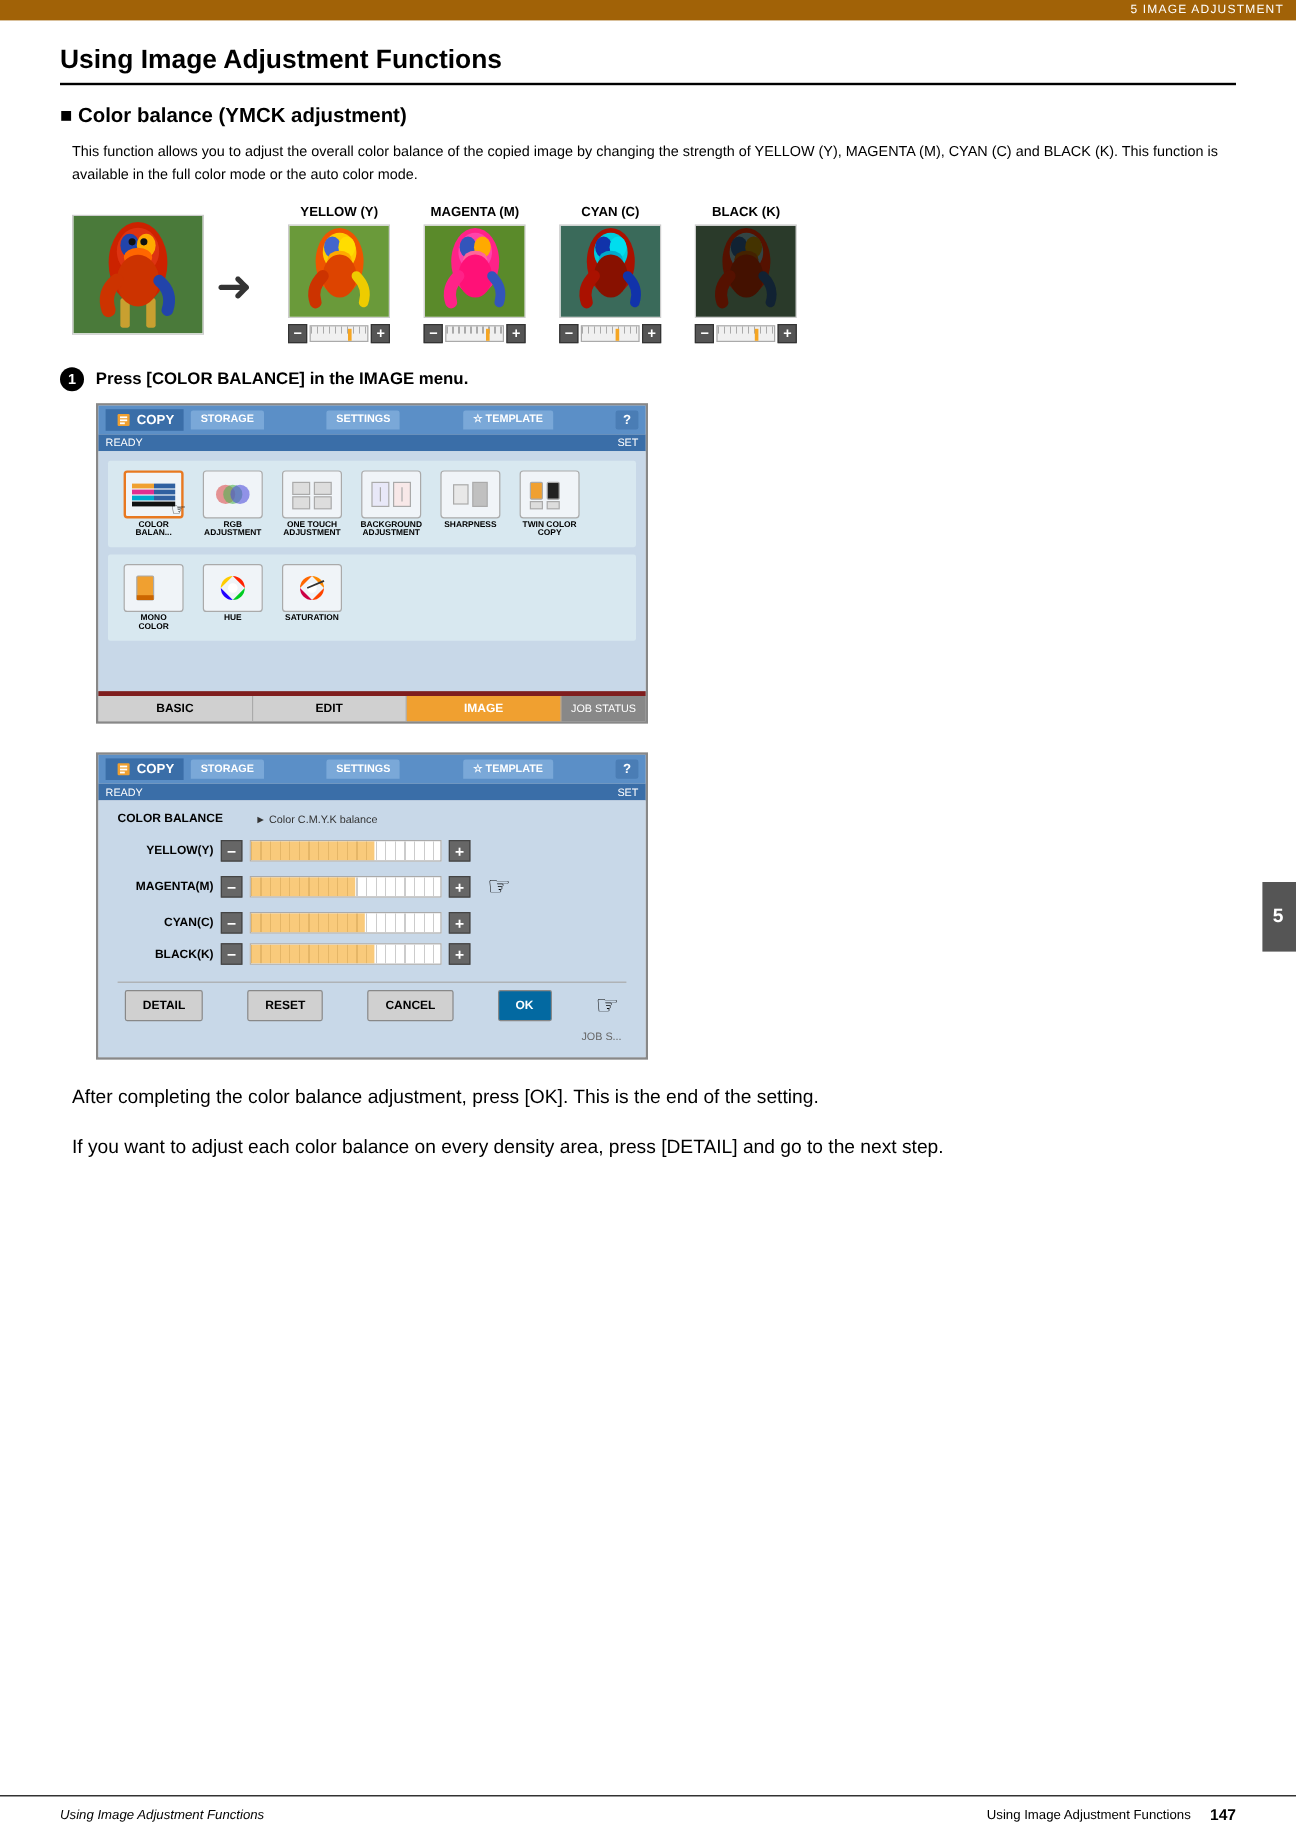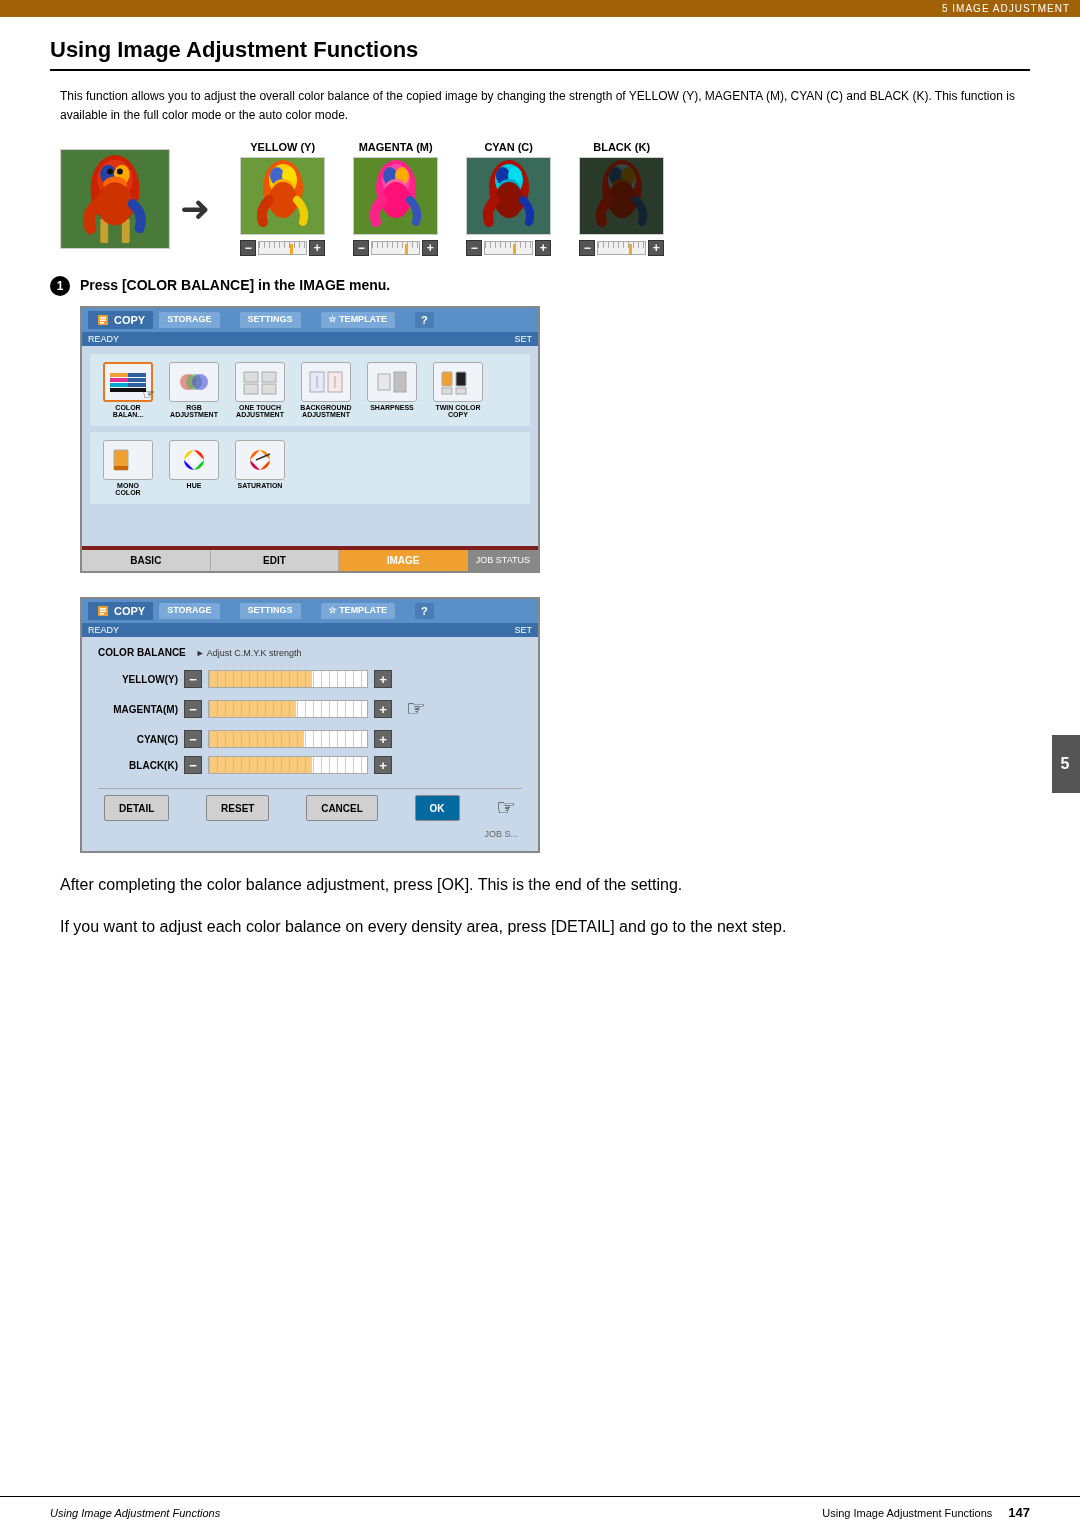--- a/index.html
+++ b/index.html
@@ -211,21 +211,21 @@
       padding: 2px 8px;
       display: flex;
       align-items: center;
       gap: 4px;
     }
 
     .screen-topbar-tabs {
       display: flex;
       gap: 20px;
       flex: 1;
-      justify-content: flex-start;
+      justify-content: space-between;
     }
 
     .screen-tab {
       background: #7aa8d8;
       color: #fff;
       font-size: 9px;
       padding: 2px 8px;
       border-radius: 2px 2px 0 0;
       font-weight: bold;
     }
@@ -340,21 +340,21 @@
 
     .cb-title-bar {
       display: flex;
       align-items: center;
       margin-bottom: 12px;
       font-size: 10px;
     }
 
     .cb-title-label {
       font-weight: bold;
-      margin-right: 10px;
+      margin-right: 27px;
     }
 
     .cb-subtitle {
       color: #333;
       font-size: 9px;
     }
 
     .cb-row {
       display: flex;
       align-items: center;
@@ -531,20 +531,21 @@
 <body>
 
 <div class="top-bar">
   <span>5 IMAGE ADJUSTMENT</span>
 </div>
 
 <div class="page-content">
 
   <div class="page-title">Using Image Adjustment Functions</div>
 
+  <div class="section-heading">Color balance (YMCK adjustment)</div>
 
   <div class="section-desc">
     <span>This function allows you to adjust the overall color balance of the copied image by changing the strength of YELLOW (Y),
 MAGENTA (M), CYAN (C) and BLACK (K). This function is available in the full color mode or the auto color mode.</span>
   </div>
 
   <div class="color-balance-demo">
 
     <div class="demo-original">
       <div class="parrot-img">
@@ -855,21 +856,21 @@
         </div>
       </div>
       <div class="screen-status-bar">
         <span>READY</span>
         <span>SET</span>
       </div>
 
       <div class="cb-inner">
         <div class="cb-title-bar">
           <span class="cb-title-label">COLOR BALANCE</span>
-          <span class="cb-subtitle">► Adjust C.M.Y.K strength</span>
+          <span class="cb-subtitle">► Color C.M.Y.K balance</span>
         </div>
 
         <div class="cb-row">
           <div class="cb-row-label">YELLOW(Y)</div>
           <div class="cb-slider-minus">−</div>
           <div class="cb-slider-track">
             <div class="cb-slider-ticks"></div>
             <div class="cb-slider-fill" style="width:65%"></div>
           </div>
           <div class="cb-slider-plus">+</div>

